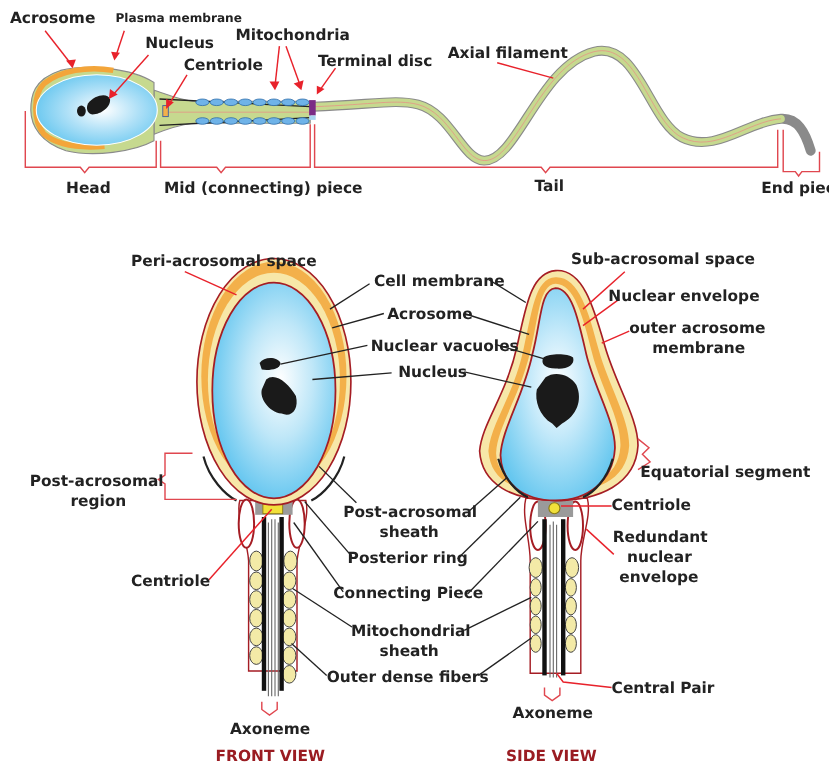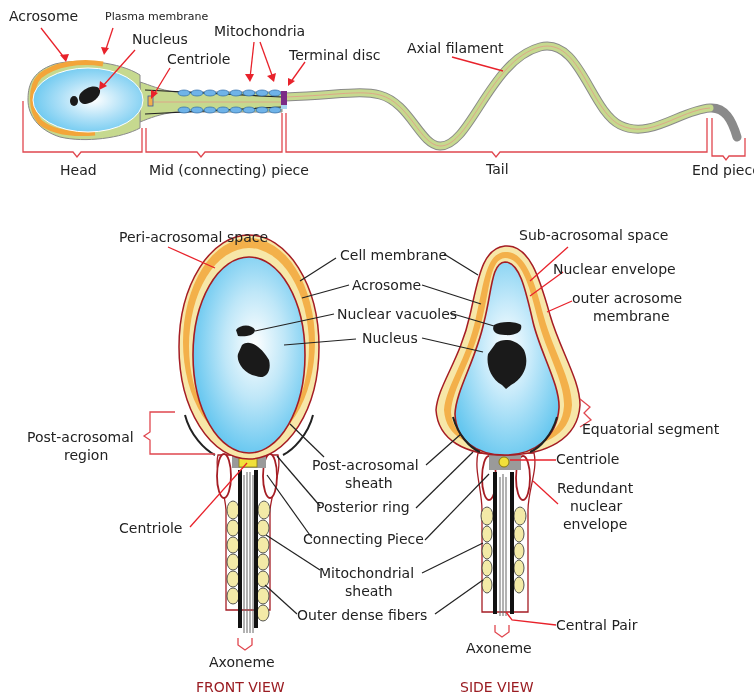--- a/index.html
+++ b/index.html
@@ -1,17 +1,17 @@
 <!DOCTYPE html>
 <html><head>
 <meta charset="utf-8">
 <style>
   html,body{margin:0;padding:0;background:#ffffff;}
   body{width:754px;height:700px;overflow:hidden;font-family:"DejaVu Sans",sans-serif;}
-  #stage{position:relative;width:754px;height:564px;}
+  #stage{position:relative;width:754px;height:564px;font-weight:bold;}
   svg{position:absolute;left:0;top:0;}
   .lbl{font-family:"DejaVu Sans",sans-serif;fill:#222;font-size:14px;}
   .lbl-sm{font-family:"DejaVu Sans",sans-serif;fill:#222;font-size:11px;}
   .lbl-view{font-family:"DejaVu Sans",sans-serif;fill:#9a1c22;font-size:14px;}
   .red-line{stroke:#e8222b;stroke-width:1.3;fill:none;}
   .blk-line{stroke:#222;stroke-width:1.2;fill:none;}
   .brace{stroke:#e0474f;stroke-width:1.3;fill:none;}
 </style>
 </head>
 <body>

